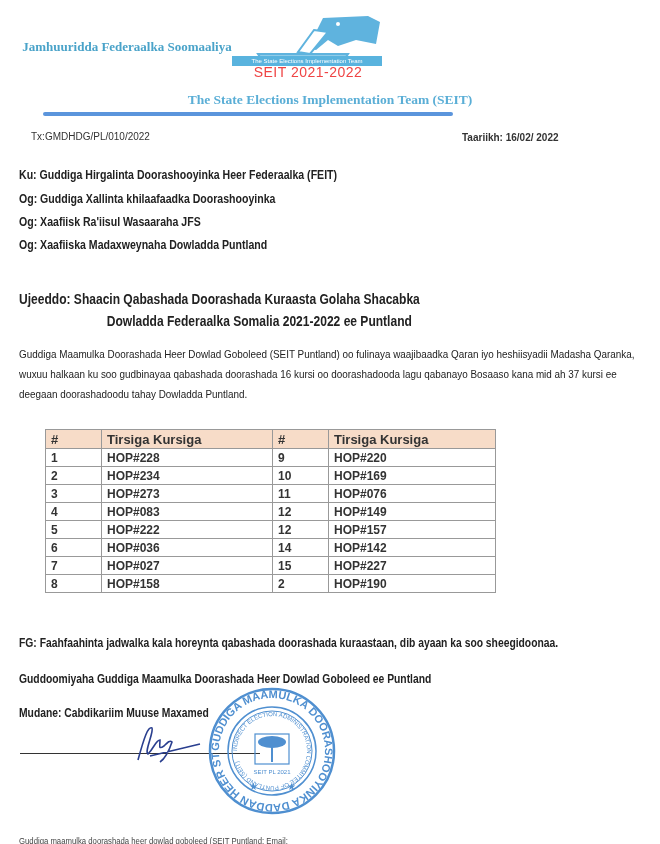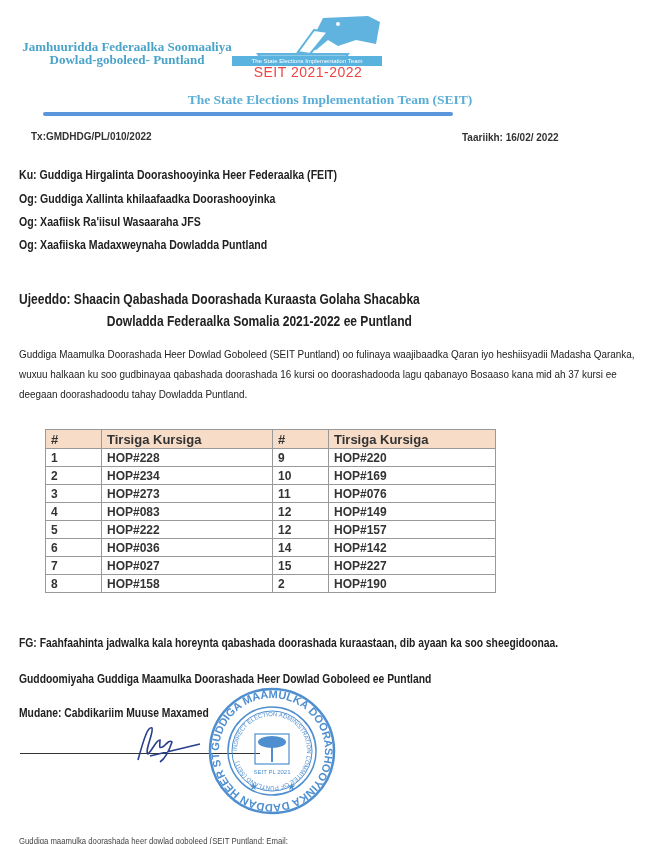--- a/index.html
+++ b/index.html
@@ -5,21 +5,21 @@
     html, body { margin:0; padding:0; background:#fff; }
     body { width:660px; height:844px; position:relative; overflow:hidden; font-family:"Liberation Sans", sans-serif; color:#222; }
     .abs { position:absolute; }
     .hdr-left { left:12px; top:40px; width:230px; text-align:center; font-family:"Liberation Serif", serif; font-weight:bold; color:#4aa3c9; font-size:13px; line-height:13px; }
     .hdr-right { left:405px; top:42px; width:220px; text-align:center; color:#4aa3c9; font-size:14px; line-height:18px; font-weight:bold; direction:rtl; }
     .logo { left:228px; top:10px; width:160px; height:80px; }
     .logo-band { left:232px; top:56px; width:150px; height:10px; background:#59b3de; color:#fff; font-size:6px; line-height:10px; text-align:center; }
     .logo-text { left:230px; top:64px; width:156px; text-align:center; color:#ef4444; font-size:14px; font-weight:normal; letter-spacing:0.5px; }
     .seit-sub { left:0; width:660px; top:92px; text-align:center; font-family:"Liberation Serif", serif; font-weight:bold; color:#5aaed6; font-size:13.5px; }
     .rule { left:43px; top:112px; width:410px; height:4px; background:#5b95dc; border-radius:2px; }
-    .ref { left:31px; top:131px; font-size:10px; font-weight:bold; color:#333; }
+    .ref { left:31px; top:131px; font-size:10px; font-weight:normal; color:#333; }
     .date { left:462px; top:132px; font-size:10px; font-weight:bold; color:#333; }
     .addr { left:19px; font-size:12px; color:#222; font-weight:bold; transform:scaleX(0.88); transform-origin:left; }
     .subject { left:19px; top:288px; font-size:14px; font-weight:bold; color:#222; line-height:22px; transform:scaleX(0.86); transform-origin:left; width:560px; }
     .subject .l2 { padding-left:102px; display:block; }
     .para { left:19px; top:344px; width:620px; font-size:11.5px; line-height:20px; color:#222; transform:scaleX(0.86); transform-origin:left; width:720px; }
     table.seats { position:absolute; left:45px; top:429px; width:451px; border-collapse:collapse; font-size:12px; font-weight:bold; color:#333; }
     table.seats td, table.seats th { border:1px solid #999; padding:0 5px; height:17px; text-align:left; }
     table.seats th { background:#f7dcc8; font-size:13px; height:18px; }
     table.seats td.n, table.seats th.n { width:45px; }
     table.seats td.s, table.seats th.s { width:160px; }
@@ -29,21 +29,20 @@
     .sigline { left:20px; top:753px; width:240px; height:1px; background:#333; }
     .signature { left:130px; top:718px; width:90px; height:50px; }
     .stamp { left:207px; top:686px; width:130px; height:130px; }
     .footer { left:19px; top:836px; font-size:9px; color:#444; white-space:nowrap; transform:scaleX(0.86); transform-origin:left; }
   </style>
 </head>
 <body>
 
 <div class="abs hdr-left">
   <div>Jamhuuriddа Federaalka Soomaaliya</div>
-  <div>Dowlad-goboleed- Puntland</div>
 </div>
 
 <svg class="abs logo" viewBox="0 0 160 80">
   <path d="M95 8 L140 6 L152 12 L148 34 L128 30 L110 36 L100 30 L88 40 L80 38 Z" fill="#5fb3de"></path>
   <path d="M86 20 L100 22 L82 44 L70 42 Z" fill="#fff" stroke="#5fb3de" stroke-width="2"></path>
   <path d="M30 44 L120 44 L116 50 L34 50 Z" fill="#8fcbe8" stroke="#5fb3de" stroke-width="2"></path>
   <circle cx="110" cy="14" r="2" fill="#fff"></circle>
 </svg>
 <div class="abs logo-band">The State Elections Implementation Team</div>
 <div class="abs logo-text">SEIT 2021-2022</div>

